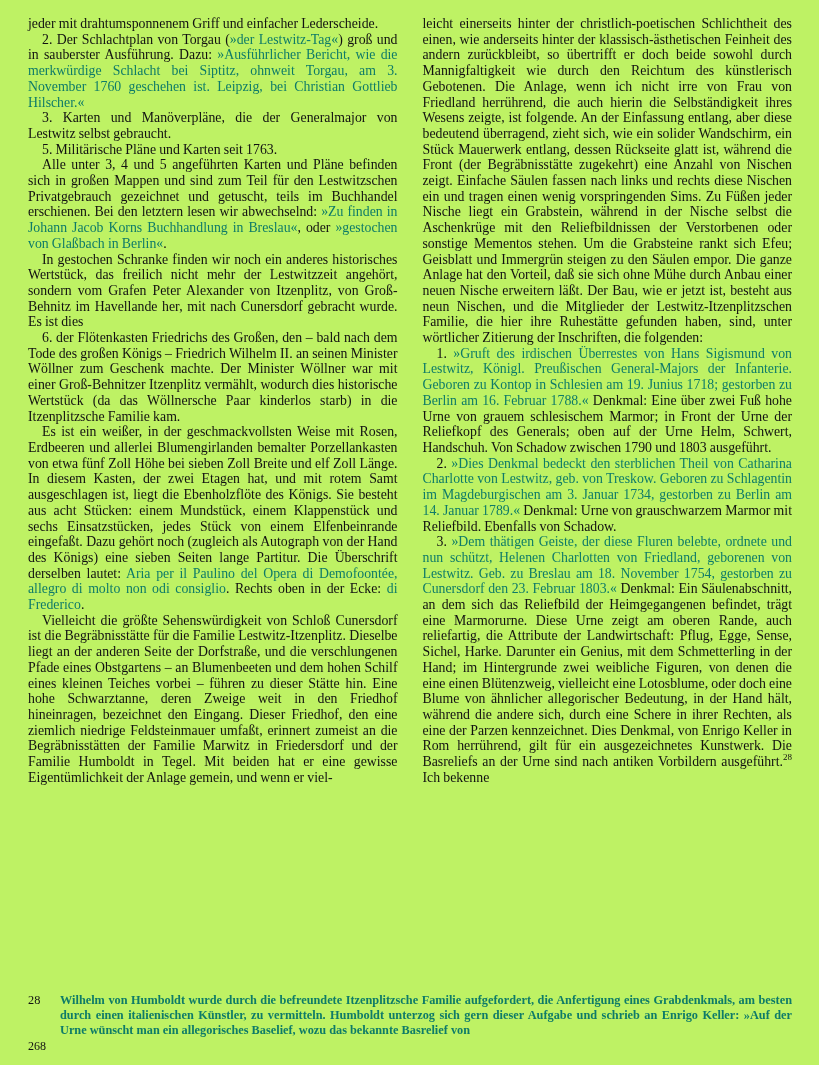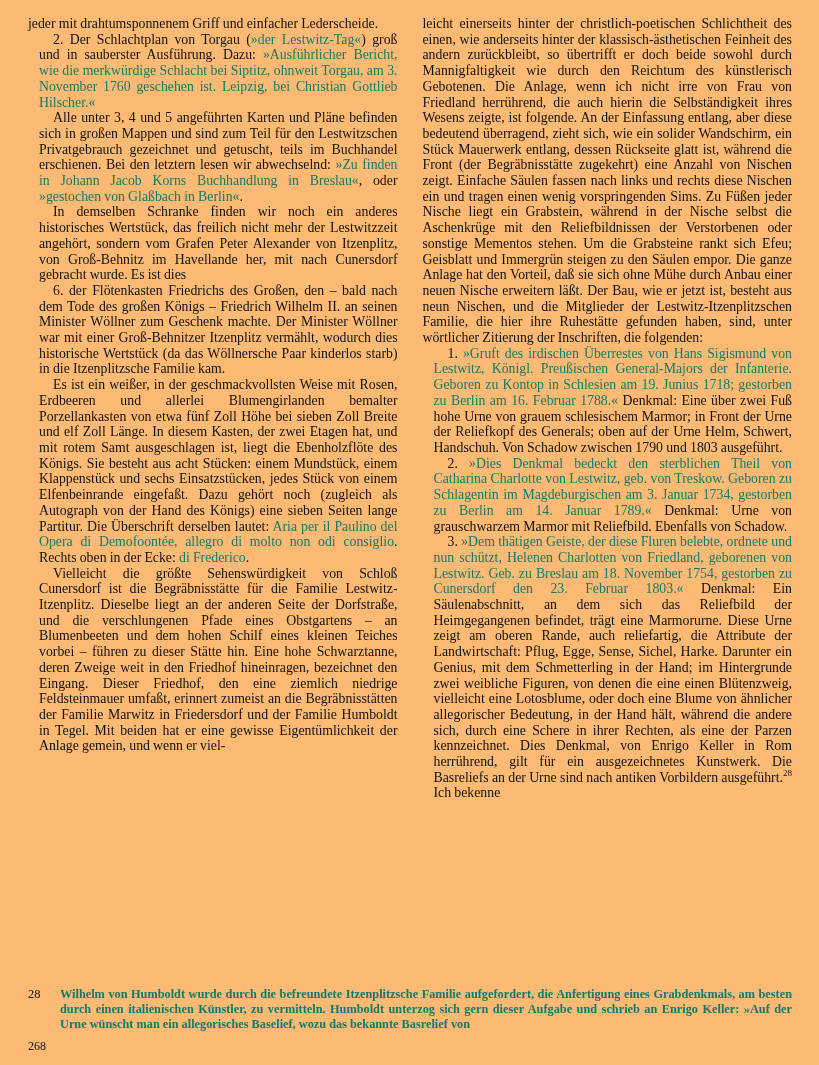--- a/index.html
+++ b/index.html
@@ -7,21 +7,21 @@
     padding: 0;
     background: #ffffff;
   }
   .page {
     position: relative;
     width: 819px;
     height: 1065px;
     box-sizing: border-box;
     margin: 0 auto;
     padding: 16px 27px 12px 28px;
-    background: #fdba74;
+    background: #bef264;
     font-family: "Liberation Serif", serif;
     color: var(--text, #111111);
     display: flex;
     flex-direction: column;
     overflow: hidden;
   }
   .columns {
     display: flex;
     gap: 25px;
     flex: 1 1 auto;
@@ -35,21 +35,20 @@
     hyphens: auto;
     -webkit-hyphens: auto;
     word-spacing: -0.02em;
   }
   .para {
     margin: 0;
     padding: 0;
   }
   .para.indent {
     text-indent: 14px;
-    margin-left: 11px;
   }
   .seg.normal { color: inherit; }
   .seg.quote  { color: var(--quote, #0e7b68); }
   sup.fn-ref {
     font-size: 9px;
     line-height: 0;
     vertical-align: super;
     color: inherit;
   }
   .page-footer {
@@ -68,36 +67,38 @@
   }
   .fn-text {
     flex: 1 1 auto;
     text-align: justify;
     color: var(--quote, #0e7b68);
     hyphens: auto;
     font-weight: bold;
     -webkit-hyphens: auto;
   }
   .page-number {
-    margin-top: 7px;
+    margin-top: 1px;
     font-size: 12px;
     line-height: 14px;
     color: var(--text, #111111);
   }
 </style>
 </head>
 <body>
 
 <div class="page">
   <div class="columns">
     <div class="column">
         <p class="para"><span class="seg normal">jeder mit drahtumsponnenem Griff und einfacher Lederscheide.</span></p>
         <p class="para indent"><span class="seg normal">2. Der Schlachtplan von Torgau (</span><span class="seg quote">»der Lestwitz-Tag«</span><span class="seg normal">) groß und in sauberster Ausführung. Dazu: </span><span class="seg quote">»Ausführlicher Bericht, wie die merkwürdige Schlacht bei Siptitz, ohnweit Torgau, am 3. November 1760 geschehen ist. Leipzig, bei Christian Gottlieb Hilscher.«</span></p>
+        <p class="para indent"><span class="seg normal">3. Karten und Manöverpläne, die der Generalmajor von Lestwitz selbst gebraucht.</span></p>
+        <p class="para indent"><span class="seg normal">5. Militärische Pläne und Karten seit 1763.</span></p>
         <p class="para indent"><span class="seg normal">Alle unter 3, 4 und 5 angeführten Karten und Pläne befinden sich in großen Mappen und sind zum Teil für den Lestwitzschen Privatgebrauch gezeichnet und getuscht, teils im Buchhandel erschienen. Bei den letztern lesen wir abwechselnd: </span><span class="seg quote">»Zu finden in Johann Jacob Korns Buchhandlung in Breslau«</span><span class="seg normal">, oder </span><span class="seg quote">»gestochen von Glaßbach in Berlin«</span><span class="seg normal">.</span></p>
-        <p class="para indent"><span class="seg normal">In demselben Schranke finden wir noch ein anderes historisches Wertstück, das freilich nicht mehr der Lestwitzzeit angehört, sondern vom Grafen Peter Alexander von Itzenplitz, von Groß-Behnitz im Havellande her, mit nach Cunersdorf gebracht wurde. Es ist dies</span></p>
+        <p class="para indent"><span class="seg normal">In gestochen Schranke finden wir noch ein anderes historisches Wertstück, das freilich nicht mehr der Lestwitzzeit angehört, sondern vom Grafen Peter Alexander von Itzenplitz, von Groß-Behnitz im Havellande her, mit nach Cunersdorf gebracht wurde. Es ist dies</span></p>
         <p class="para indent"><span class="seg normal">6. der Flötenkasten Friedrichs des Großen, den – bald nach dem Tode des großen Königs – Friedrich Wilhelm II. an seinen Minister Wöllner zum Geschenk machte. Der Minister Wöllner war mit einer Groß-Behnitzer Itzenplitz vermählt, wodurch dies historische Wertstück (da das Wöllnersche Paar kinderlos starb) in die Itzenplitzsche Familie kam.</span></p>
         <p class="para indent"><span class="seg normal">Es ist ein weißer, in der geschmackvollsten Weise mit Rosen, Erdbeeren und allerlei Blumengirlanden bemalter Porzellankasten von etwa fünf Zoll Höhe bei sieben Zoll Breite und elf Zoll Länge. In diesem Kasten, der zwei Etagen hat, und mit rotem Samt ausgeschlagen ist, liegt die Ebenholzflöte des Königs. Sie besteht aus acht Stücken: einem Mundstück, einem Klappenstück und sechs Einsatzstücken, jedes Stück von einem Elfenbeinrande eingefaßt. Dazu gehört noch (zugleich als Autograph von der Hand des Königs) eine sieben Seiten lange Partitur. Die Überschrift derselben lautet: </span><span class="seg quote">Aria per il Paulino del Opera di Demofoontée, allegro di molto non odi consiglio</span><span class="seg normal">. Rechts oben in der Ecke: </span><span class="seg quote">di Frederico</span><span class="seg normal">.</span></p>
         <p class="para indent"><span class="seg normal">Vielleicht die größte Sehenswürdigkeit von Schloß Cunersdorf ist die Begräbnisstätte für die Familie Lestwitz-Itzenplitz. Dieselbe liegt an der anderen Seite der Dorfstraße, und die verschlungenen Pfade eines Obstgartens – an Blumenbeeten und dem hohen Schilf eines kleinen Teiches vorbei – führen zu dieser Stätte hin. Eine hohe Schwarztanne, deren Zweige weit in den Friedhof hineinragen, bezeichnet den Eingang. Dieser Friedhof, den eine ziemlich niedrige Feldsteinmauer umfaßt, erinnert zumeist an die Begräbnisstätten der Familie Marwitz in Friedersdorf und der Familie Humboldt in Tegel. Mit beiden hat er eine gewisse Eigentümlichkeit der Anlage gemein, und wenn er viel-</span></p>
       </div>
     <div class="column">
         <p class="para"><span class="seg normal">leicht einerseits hinter der christlich-poetischen Schlichtheit des einen, wie anderseits hinter der klassisch-ästhetischen Feinheit des andern zurückbleibt, so übertrifft er doch beide sowohl durch Mannigfaltigkeit wie durch den Reichtum des künstlerisch Gebotenen. Die Anlage, wenn ich nicht irre von Frau von Friedland herrührend, die auch hierin die Selbständigkeit ihres Wesens zeigte, ist folgende. An der Einfassung entlang, aber diese bedeutend überragend, zieht sich, wie ein solider Wandschirm, ein Stück Mauerwerk entlang, dessen Rückseite glatt ist, während die Front (der Begräbnisstätte zugekehrt) eine Anzahl von Nischen zeigt. Einfache Säulen fassen nach links und rechts diese Nischen ein und tragen einen wenig vorspringenden Sims. Zu Füßen jeder Nische liegt ein Grabstein, während in der Nische selbst die Aschenkrüge mit den Reliefbildnissen der Verstorbenen oder sonstige Mementos stehen. Um die Grabsteine rankt sich Efeu; Geisblatt und Immergrün steigen zu den Säulen empor. Die ganze Anlage hat den Vorteil, daß sie sich ohne Mühe durch Anbau einer neuen Nische erweitern läßt. Der Bau, wie er jetzt ist, besteht aus neun Nischen, und die Mitglieder der Lestwitz-Itzenplitzschen Familie, die hier ihre Ruhestätte gefunden haben, sind, unter wörtlicher Zitierung der Inschriften, die folgenden:</span></p>
         <p class="para indent"><span class="seg normal">1. </span><span class="seg quote">»Gruft des irdischen Überrestes von Hans Sigismund von Lestwitz, Königl. Preußischen General-Majors der Infanterie. Geboren zu Kontop in Schlesien am 19. Junius 1718; gestorben zu Berlin am 16. Februar 1788.«</span><span class="seg normal"> Denkmal: Eine über zwei Fuß hohe Urne von grauem schlesischem Marmor; in Front der Urne der Reliefkopf des Generals; oben auf der Urne Helm, Schwert, Handschuh. Von Schadow zwischen 1790 und 1803 ausgeführt.</span></p>
         <p class="para indent"><span class="seg normal">2. </span><span class="seg quote">»Dies Denkmal bedeckt den sterblichen Theil von Catharina Charlotte von Lestwitz, geb. von Treskow. Geboren zu Schlagentin im Magdeburgischen am 3. Januar 1734, gestorben zu Berlin am 14. Januar 1789.«</span><span class="seg normal"> Denkmal: Urne von grauschwarzem Marmor mit Reliefbild. Ebenfalls von Schadow.</span></p>
         <p class="para indent"><span class="seg normal">3. </span><span class="seg quote">»Dem thätigen Geiste, der diese Fluren belebte, ordnete und nun schützt, Helenen Charlotten von Friedland, geborenen von Lestwitz. Geb. zu Breslau am 18. November 1754, gestorben zu Cunersdorf den 23. Februar 1803.«</span><span class="seg normal"> Denkmal: Ein Säulenabschnitt, an dem sich das Reliefbild der Heimgegangenen befindet, trägt eine Marmorurne. Diese Urne zeigt am oberen Rande, auch reliefartig, die Attribute der Landwirtschaft: Pflug, Egge, Sense, Sichel, Harke. Darunter ein Genius, mit dem Schmetterling in der Hand; im Hintergrunde zwei weibliche Figuren, von denen die eine einen Blütenzweig, vielleicht eine Lotosblume, oder doch eine Blume von ähnlicher allegorischer Bedeutung, in der Hand hält, während die andere sich, durch eine Schere in ihrer Rechten, als eine der Parzen kennzeichnet. Dies Denkmal, von Enrigo Keller in Rom herrührend, gilt für ein ausgezeichnetes Kunstwerk. Die Basreliefs an der Urne sind nach antiken Vorbildern ausgeführt.</span><sup class="fn-ref">28</sup><span class="seg normal"> Ich bekenne</span></p>
       </div>

